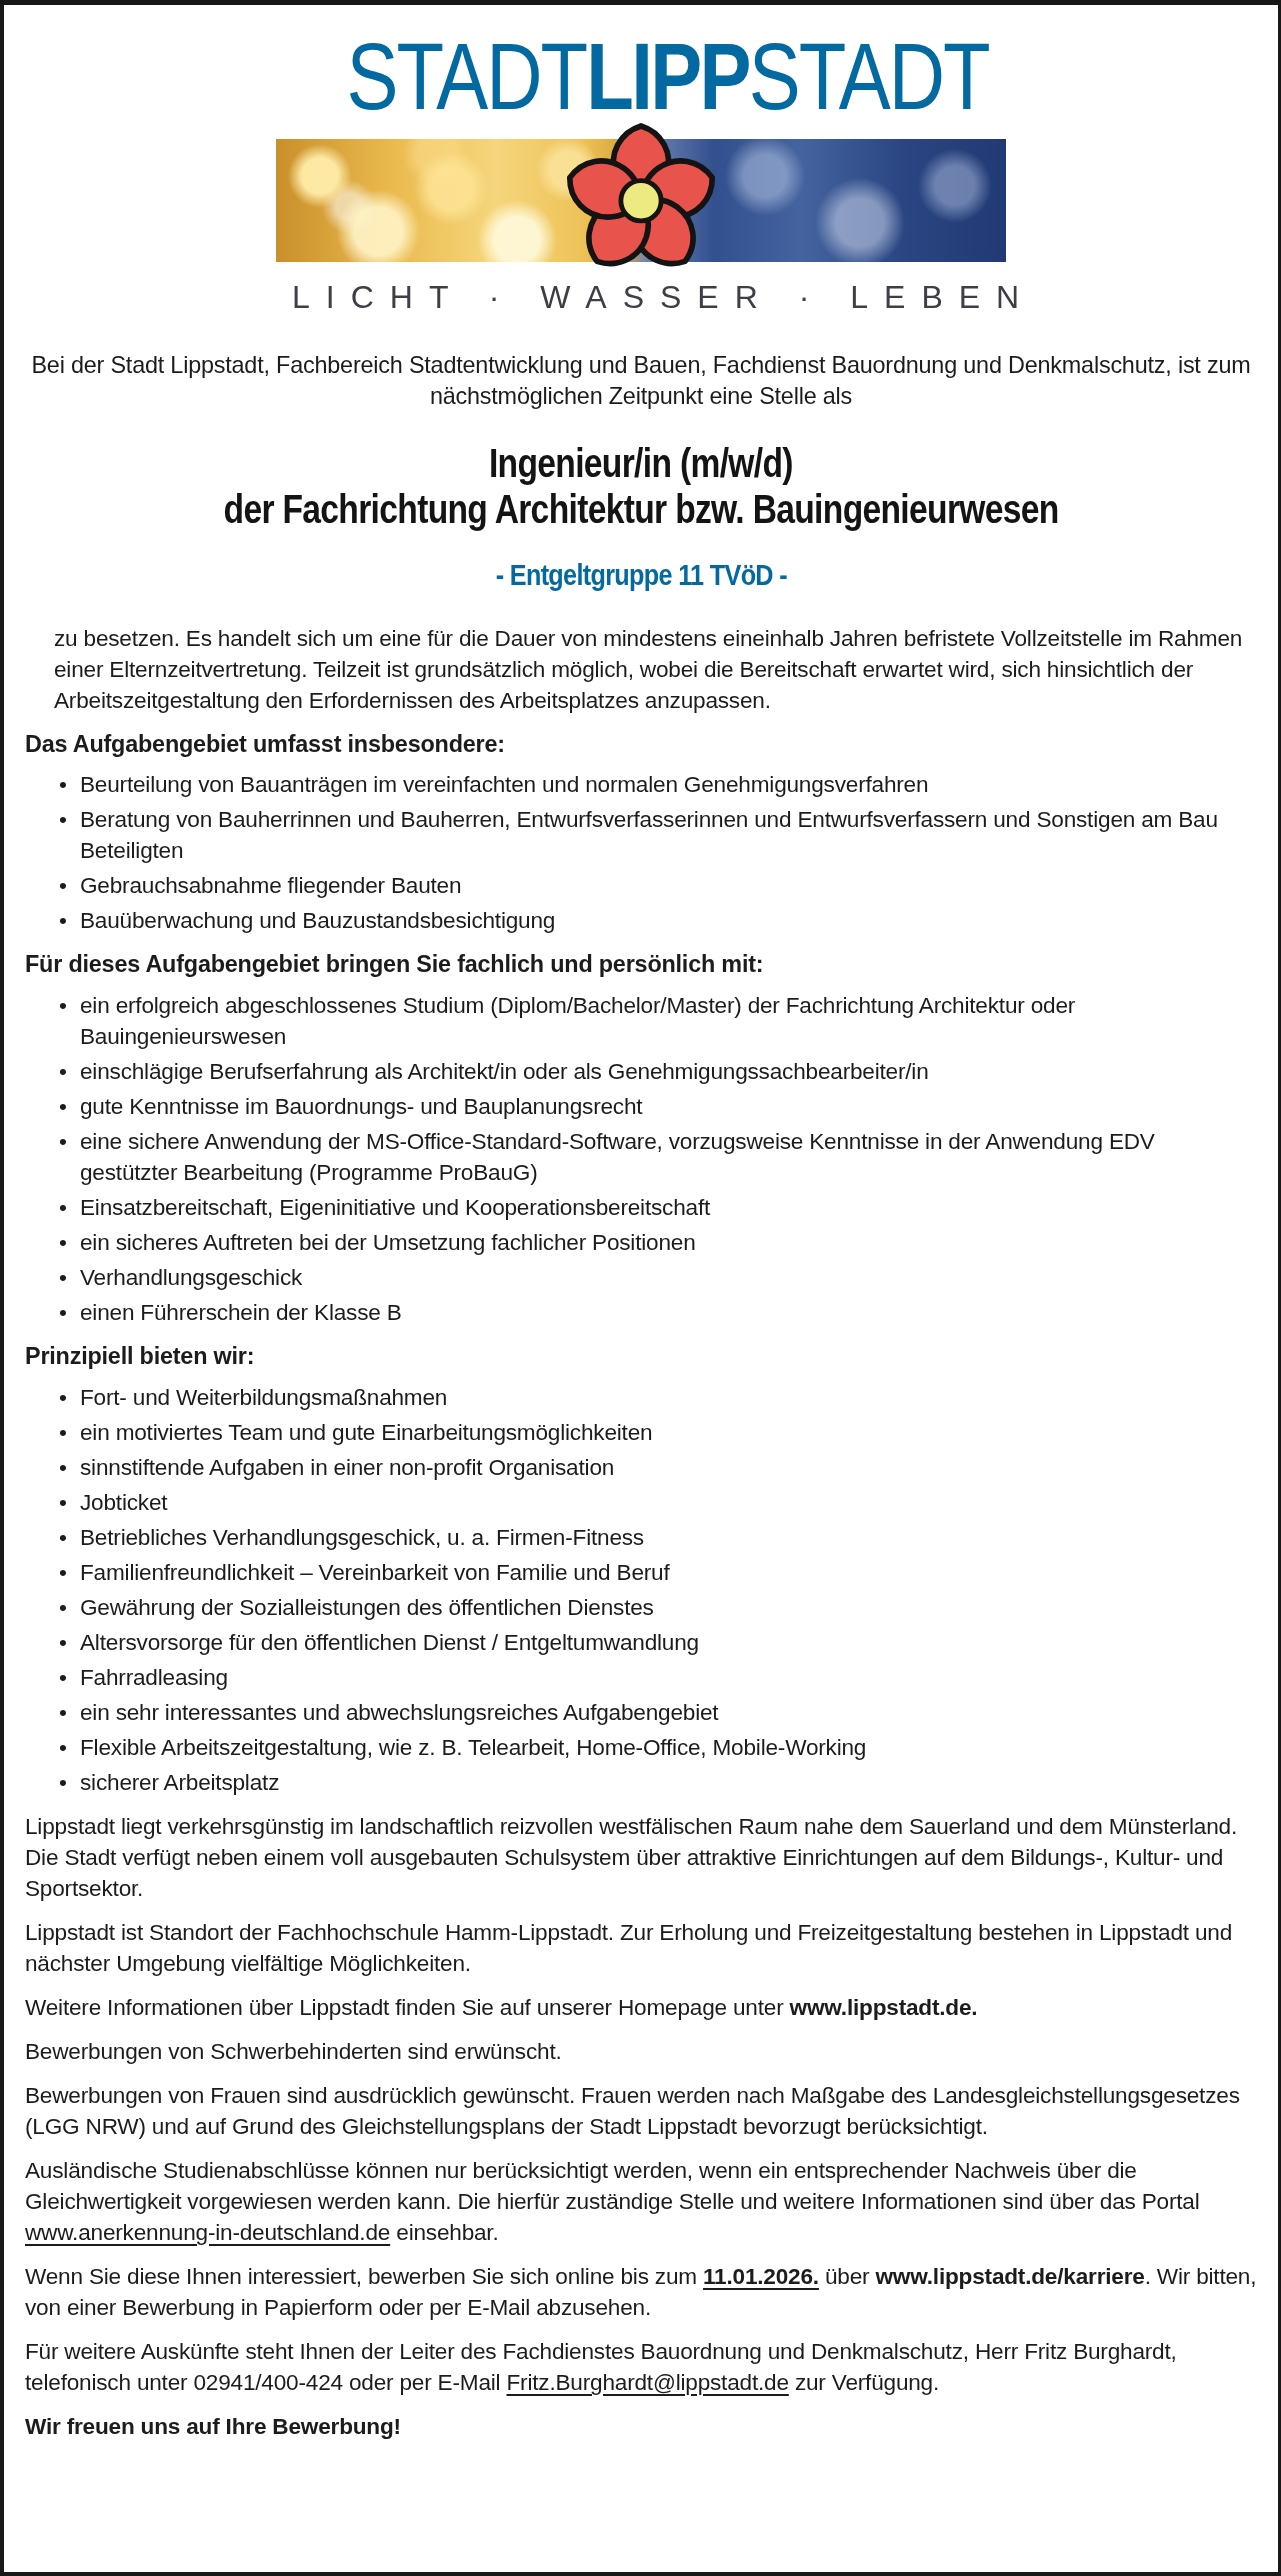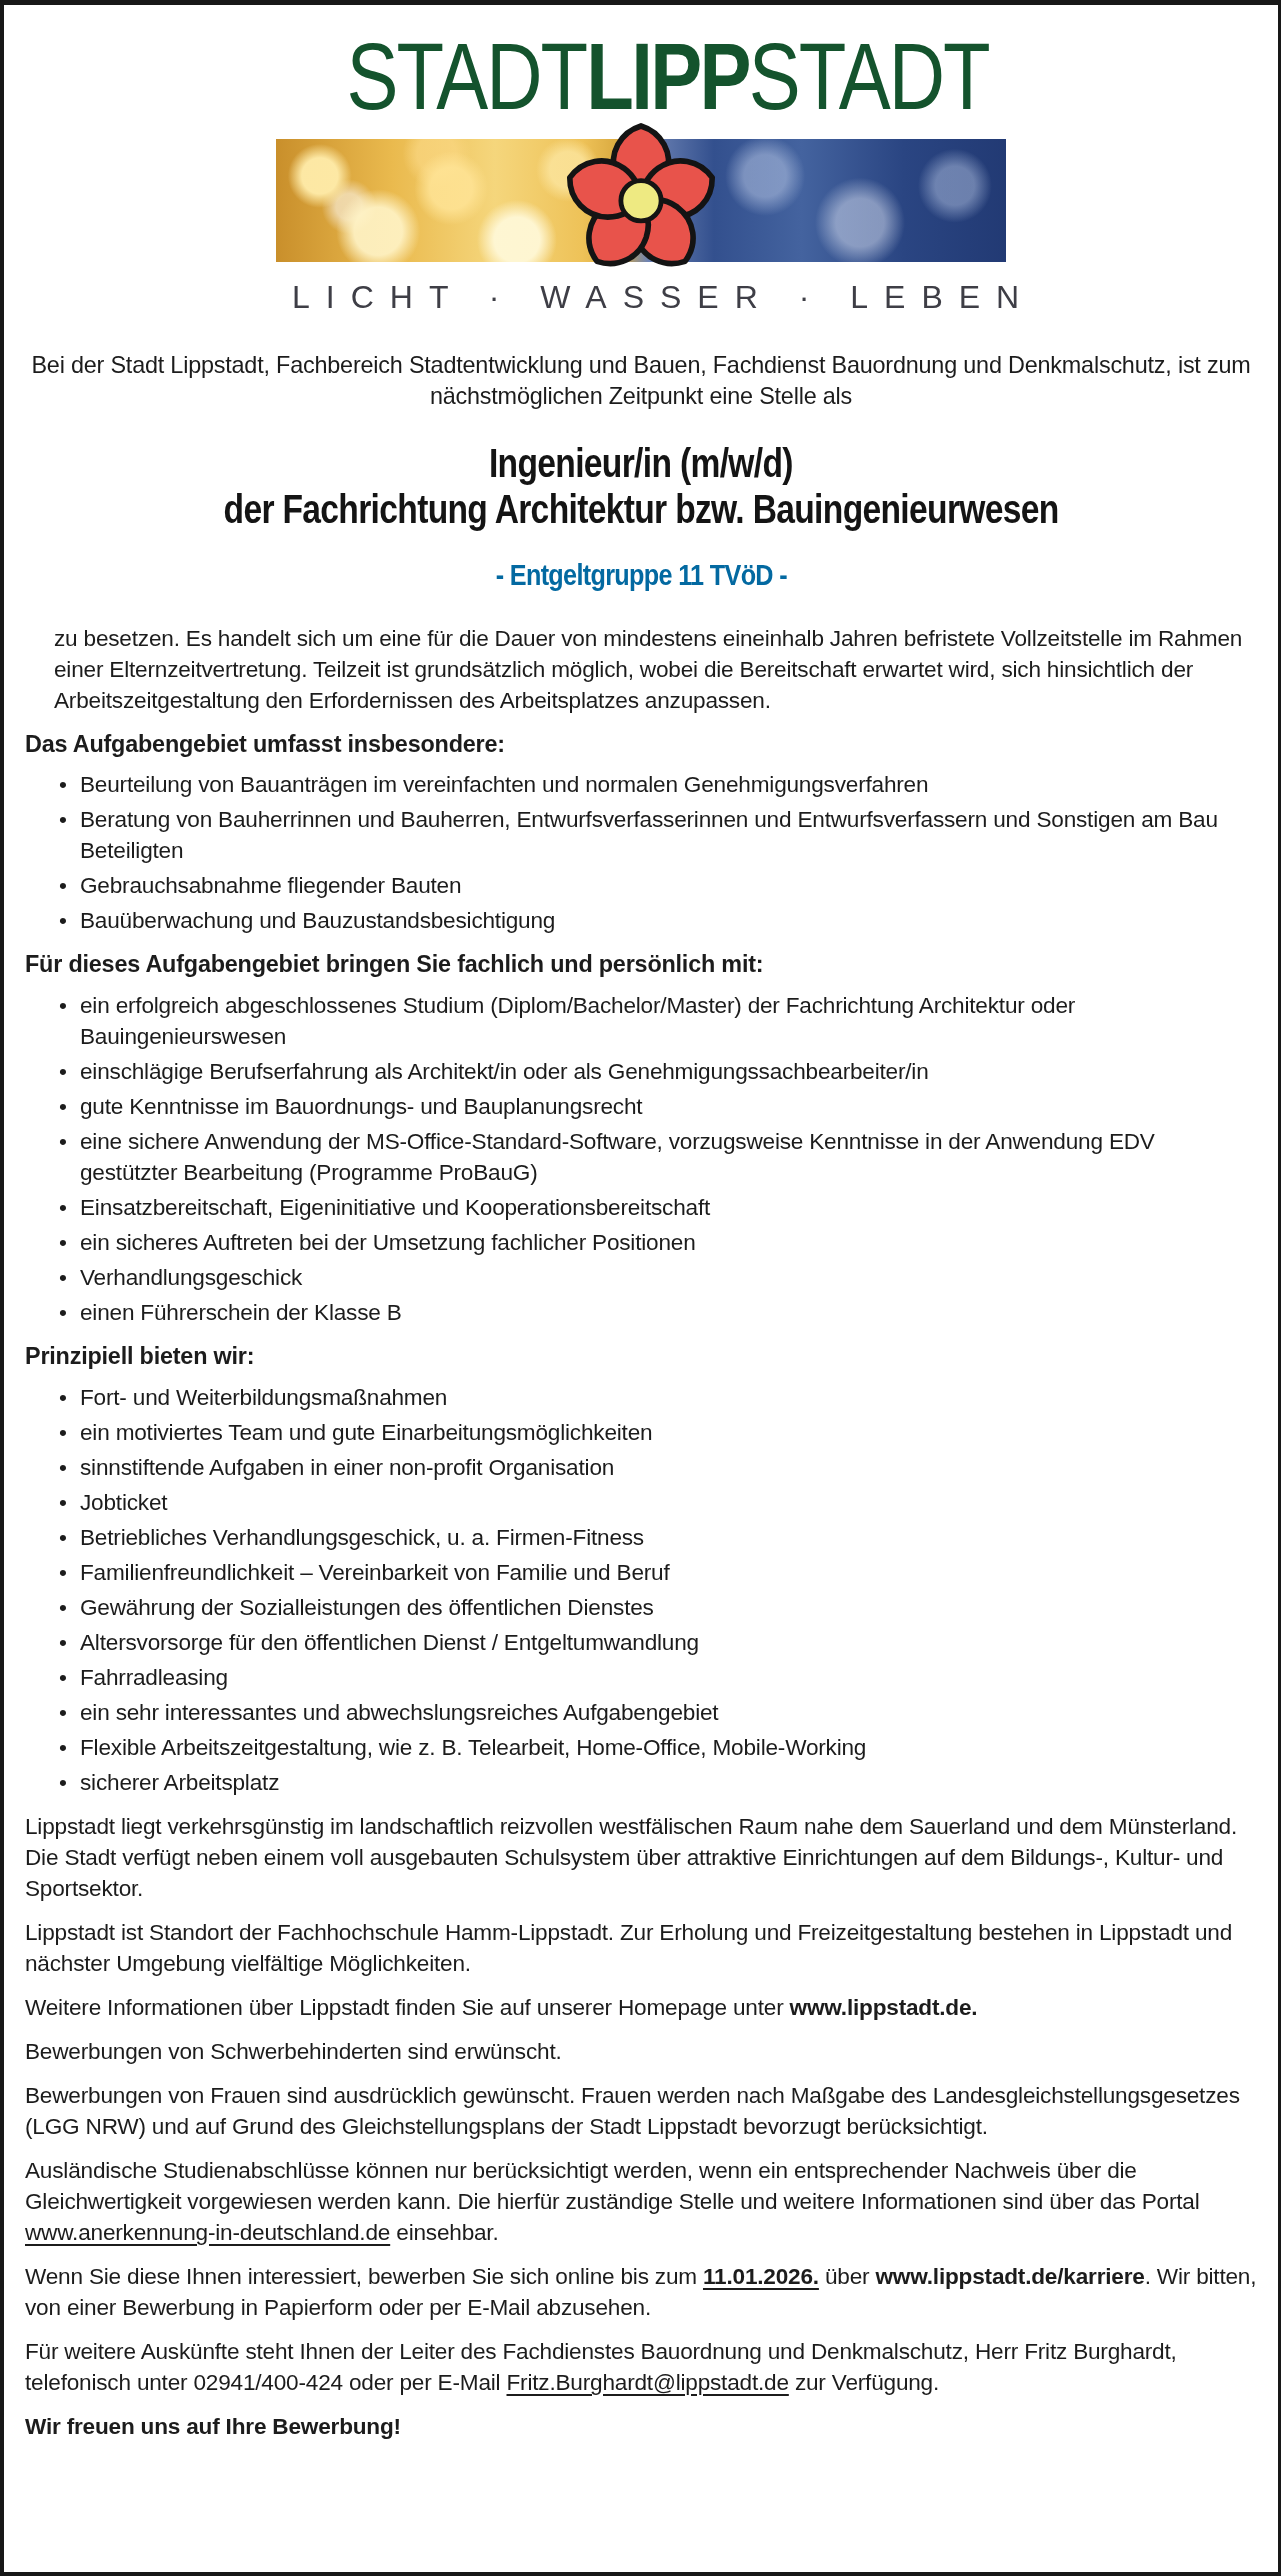--- a/index.html
+++ b/index.html
@@ -9,21 +9,21 @@
   }
   .page {
     box-sizing:border-box; width:1282px; height:2576px; overflow:hidden;
     border:4px solid #181818; border-top-width:5.6px; background:#ffffff;
     font-size:22.6px; line-height:31px; color:#1c1c1c; letter-spacing:-0.2px;
   }
   .content { padding:0 21px; }
 
   
   .logo-block { width:730px; margin:32px auto 0; }
-  .wordmark { text-align:center; font-size:95px; line-height:79px; color:#14532d; white-space:nowrap; }
+  .wordmark { text-align:center; font-size:95px; line-height:79px; color:#0369a1; white-space:nowrap; }
   .wm-scale { display:inline-block; transform:scaleX(0.82); transform-origin:50% 50%; letter-spacing:-2.4px; }
   .wm-bold { font-weight:700; letter-spacing:-3.2px; }
   .banner {
     height:123px; margin-top:22.6px; position:relative;
     background:
       radial-gradient(circle at 6% 30%,  rgba(255,236,170,.95) 0 18px, rgba(255,236,170,0) 32px),
       radial-gradient(circle at 14% 75%, rgba(255,244,200,.90) 0 24px, rgba(255,244,200,0) 42px),
       radial-gradient(circle at 24% 40%, rgba(255,228,150,.85) 0 21px, rgba(255,228,150,0) 37px),
       radial-gradient(circle at 33% 82%, rgba(255,248,215,.95) 0 22.6px, rgba(255,248,215,0) 40px),
       radial-gradient(circle at 40% 25%, rgba(252,230,160,.80) 0 18px, rgba(252,230,160,0) 32px),

